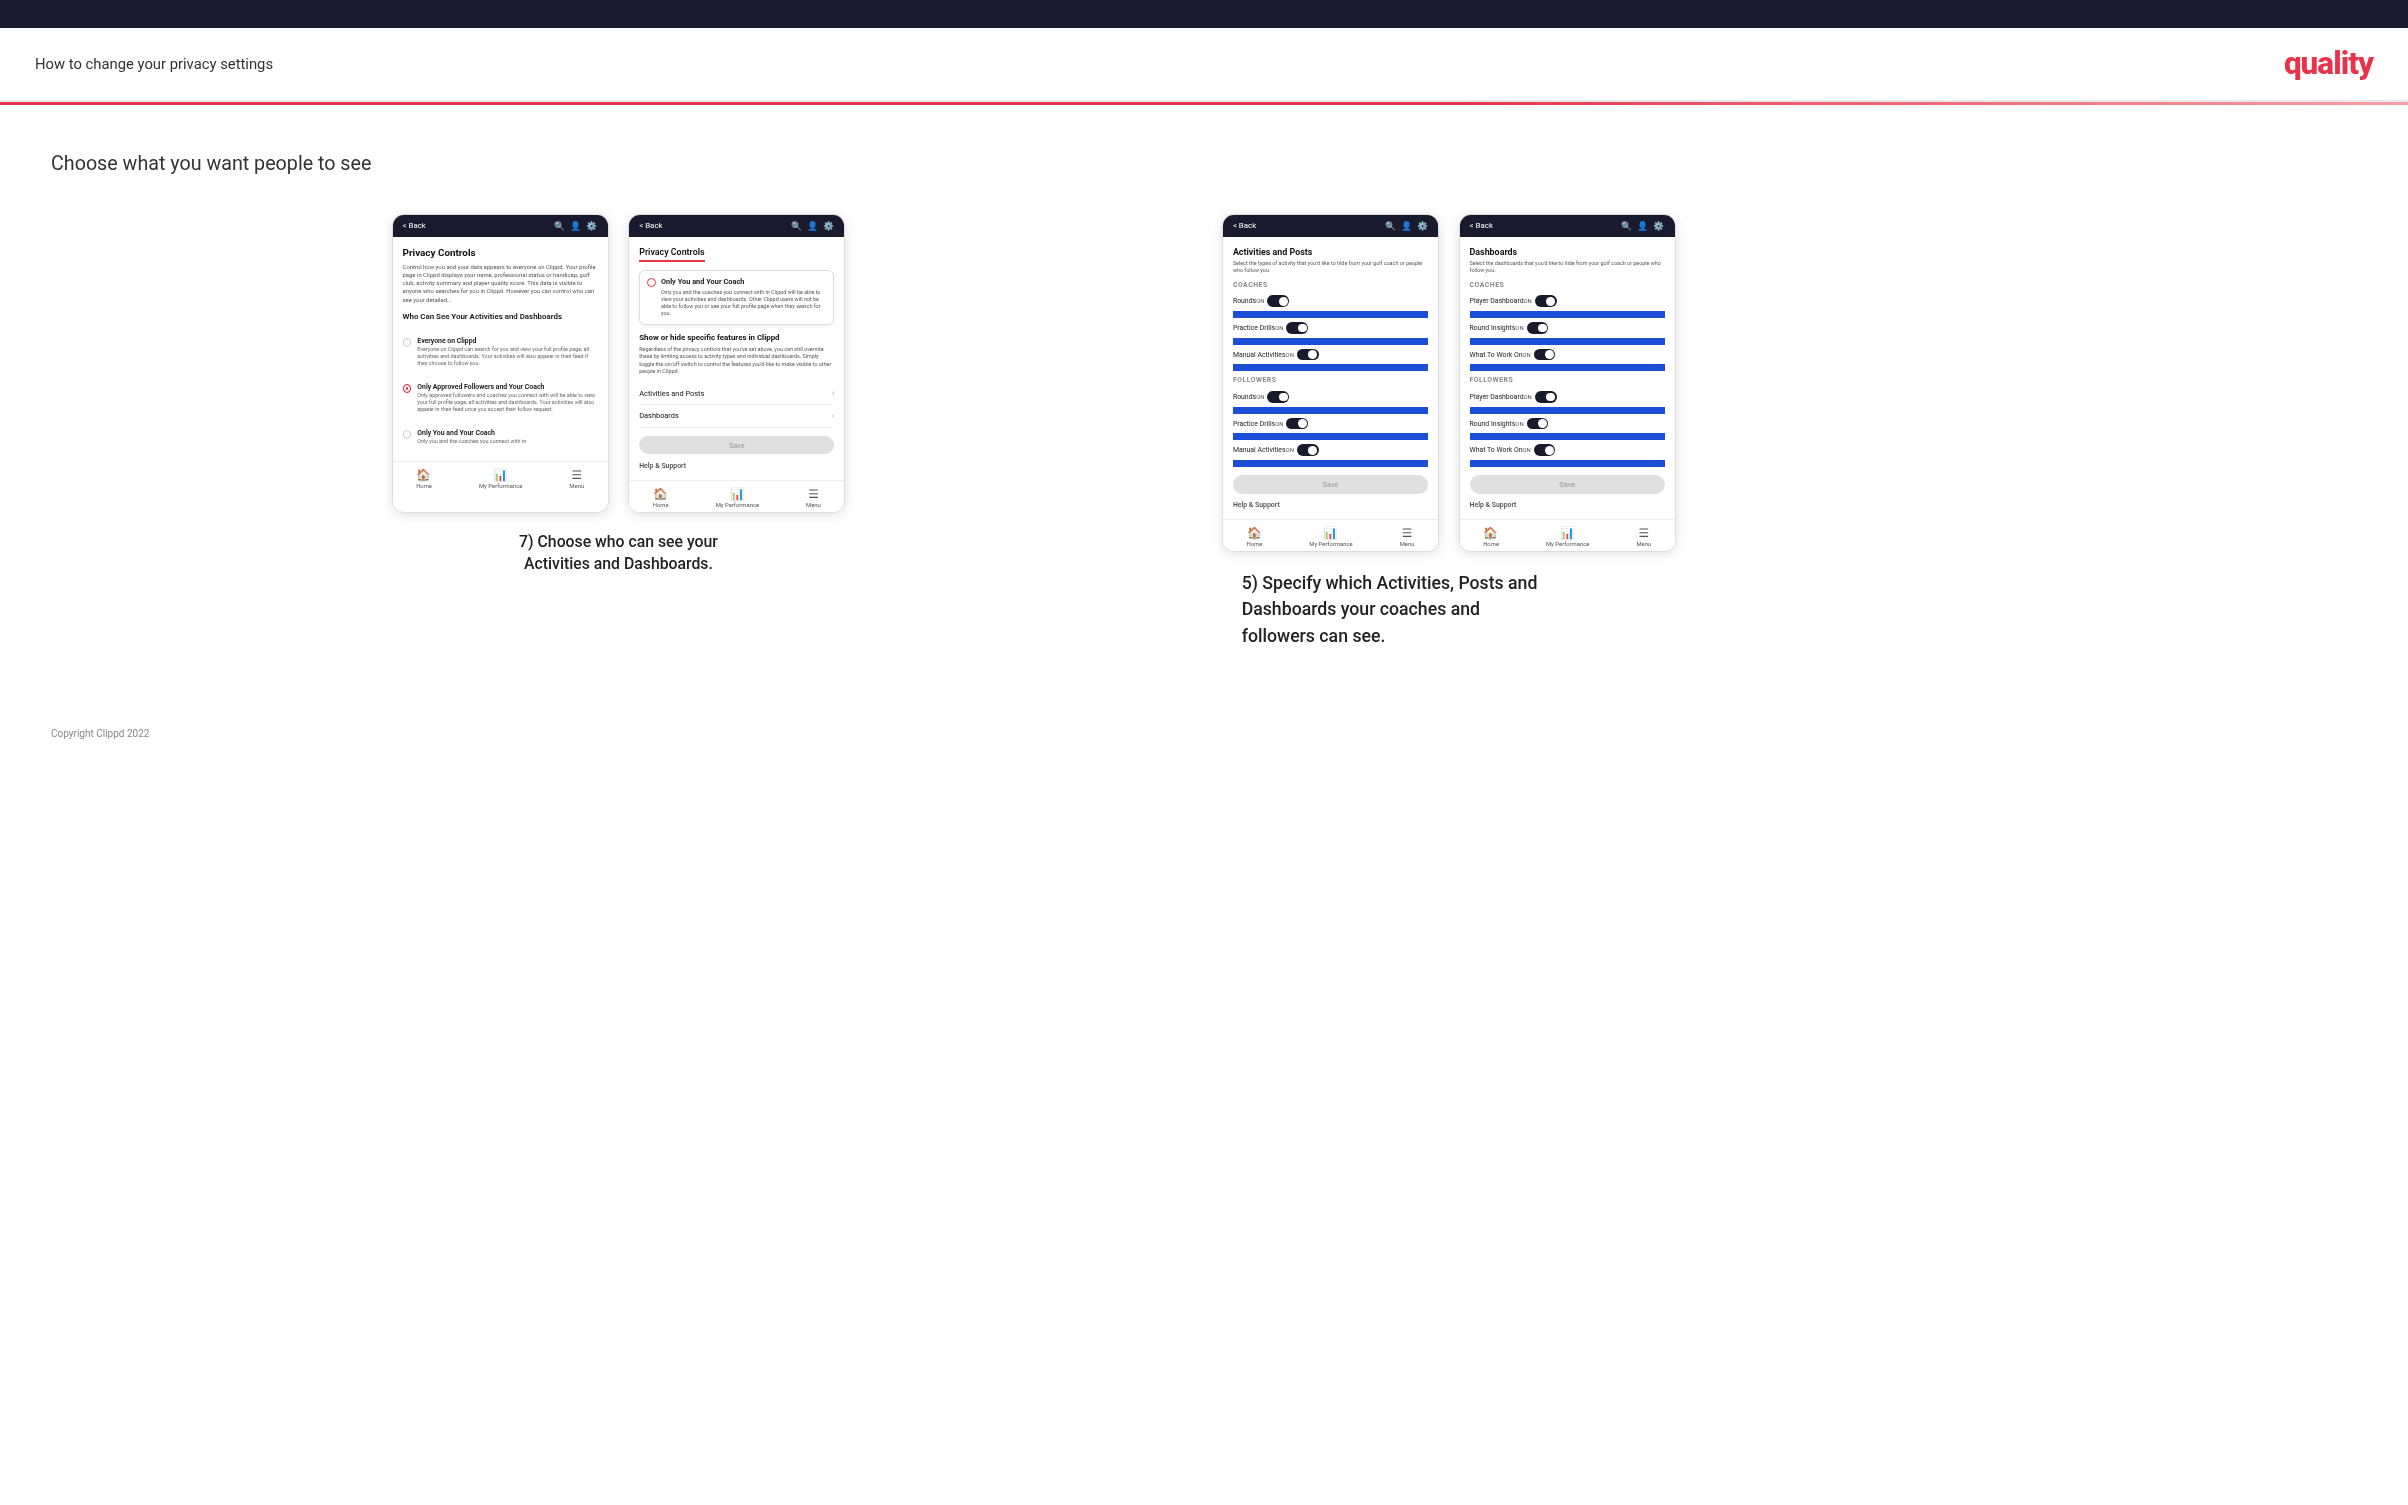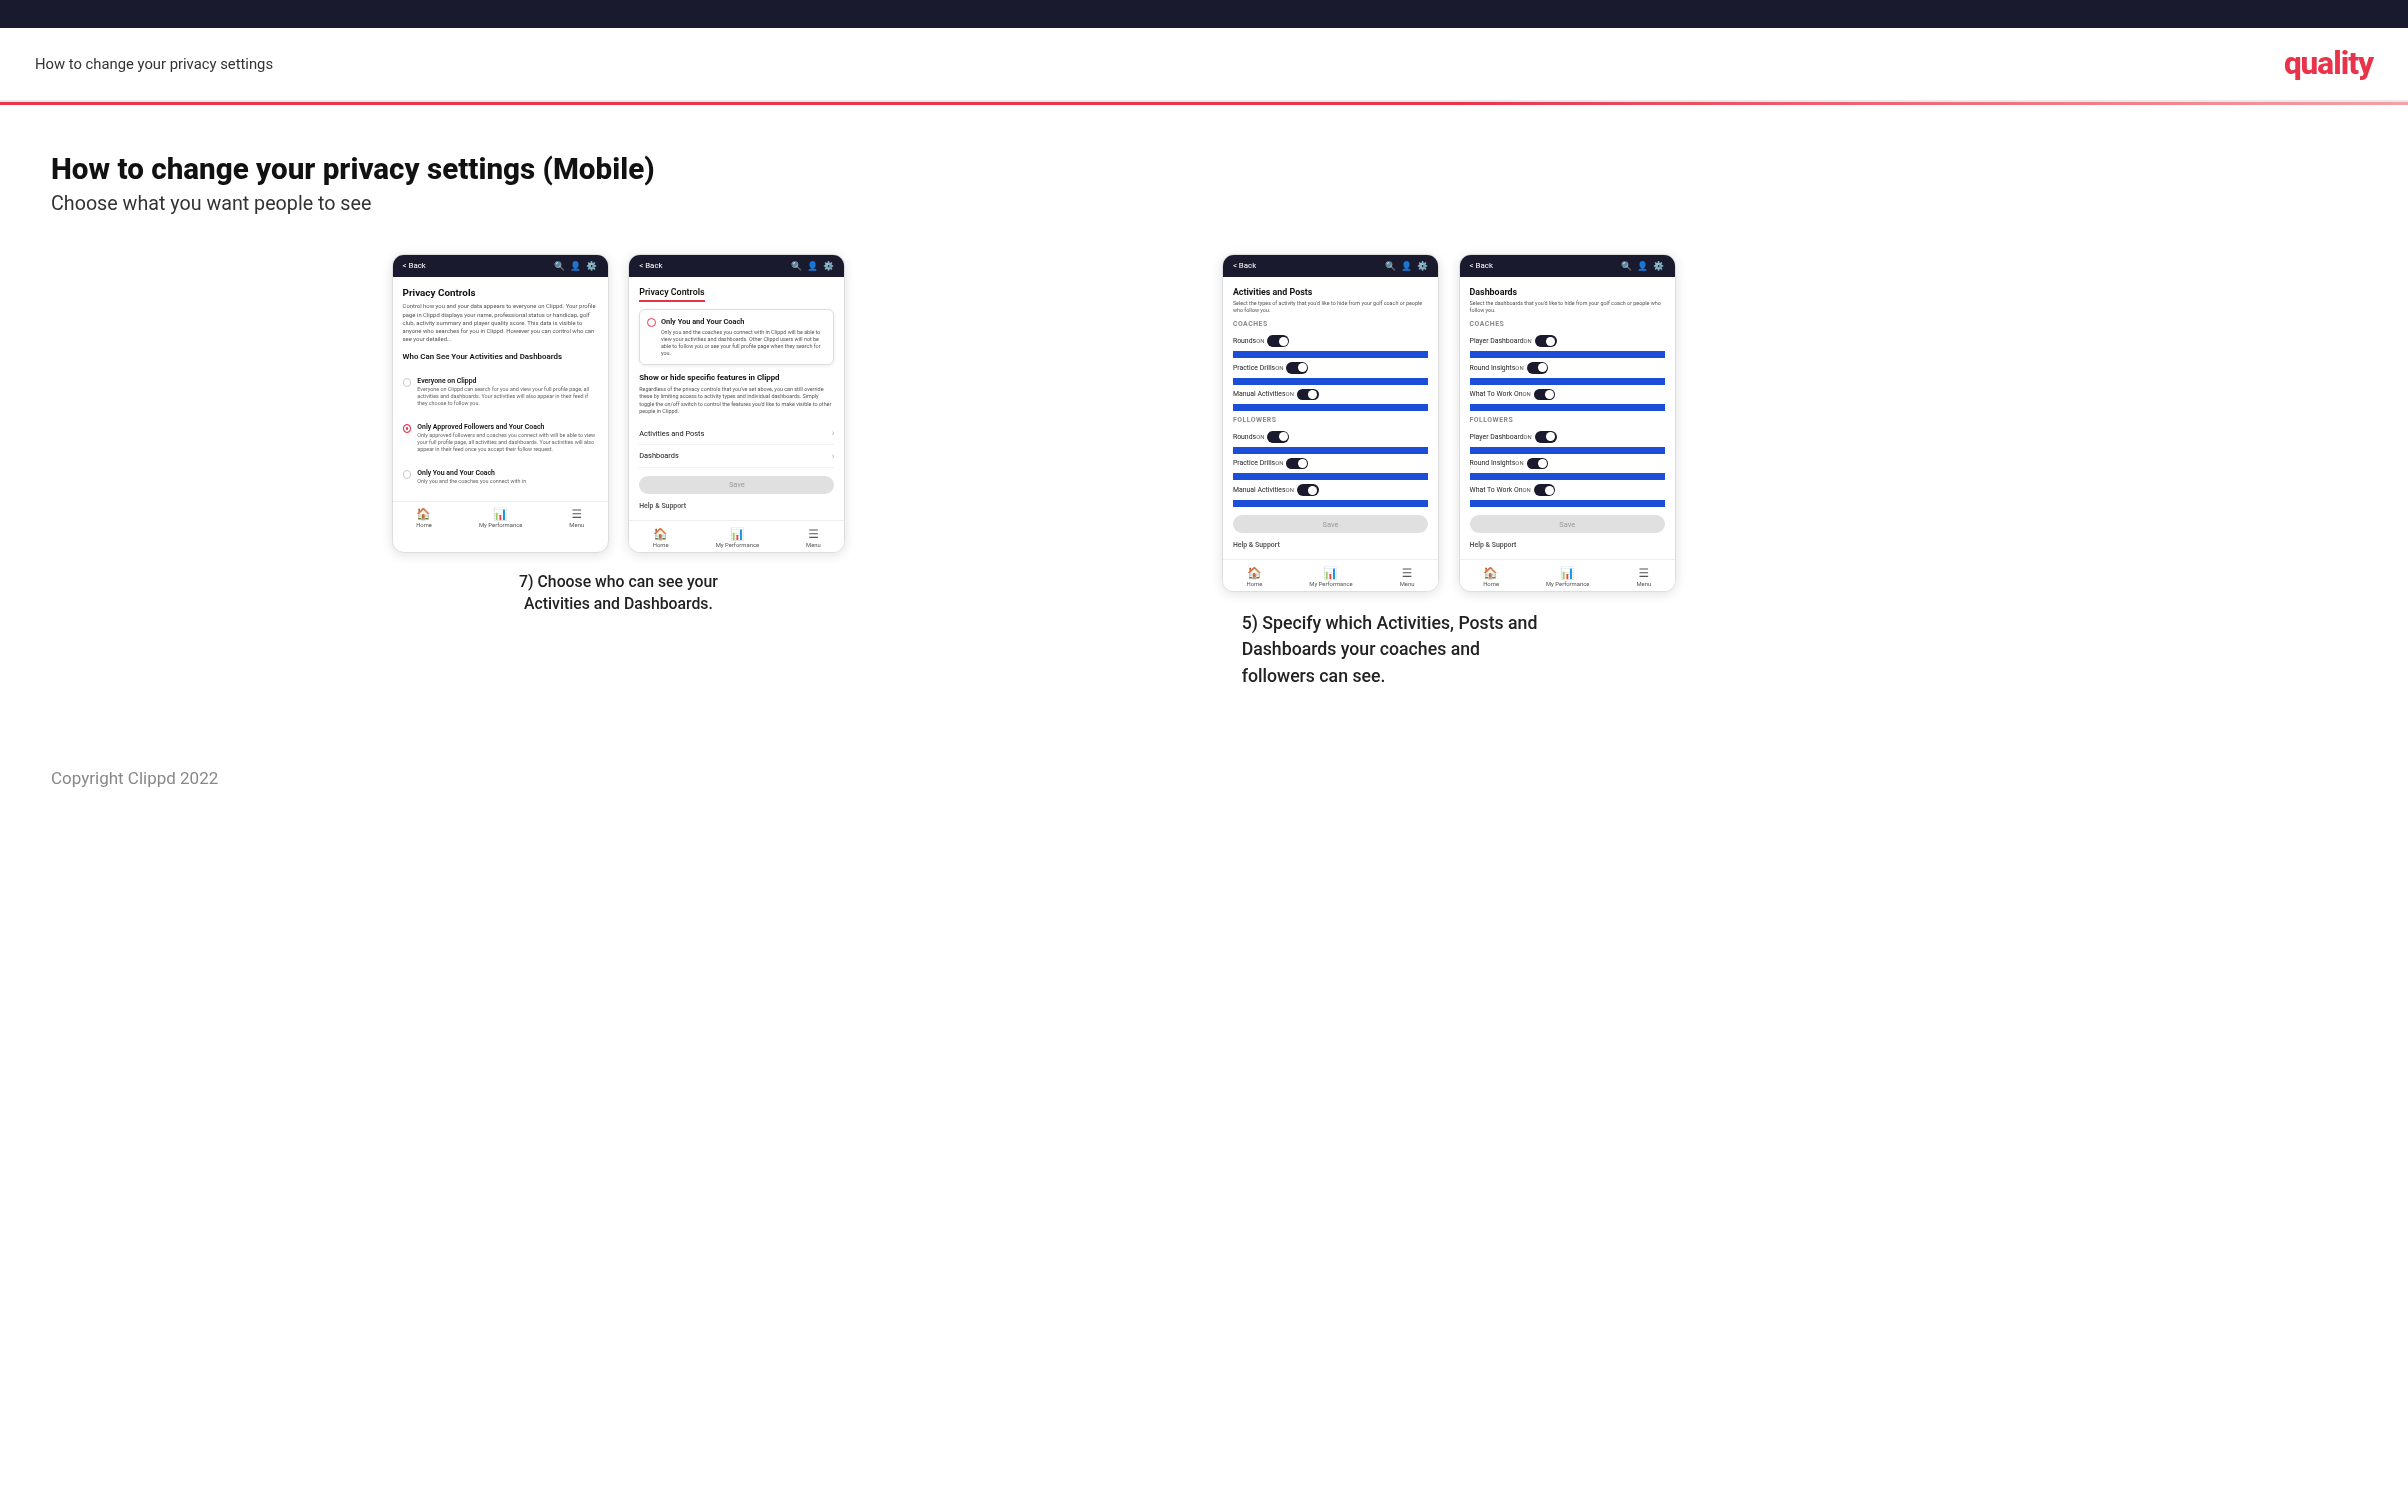--- a/index.html
+++ b/index.html
@@ -247,37 +247,36 @@
       justify-content: center;
     }
     .phones-pair-right {
       display: flex;
       gap: 19.7px;
     }
 
     
     .page-footer {
       padding: 19.7px 51px;
-      font-size: 17px;
+      font-size: 10px;
       color: #888;
     }
   </style>
 </head>
 <body>
 
 <div class="top-bar"></div>
 
 <div class="header">
   <span class="header-title">How to change your privacy settings</span>
   <span class="logo">quality</span>
 </div>
 <div class="header-divider"></div>
 
 <div class="main-content">
-  <div class="page-heading">How to change your privacy settings (Mobile)</div>
   <div class="page-subheading">Choose what you want people to see</div>
 
   <div class="screenshots-inner">
 
     <div class="left-group">
       <div class="phones-pair">
 
         <div class="phone-mock">
           <div class="phone-nav-bar">
             <span class="nav-back">&lt; Back</span>

